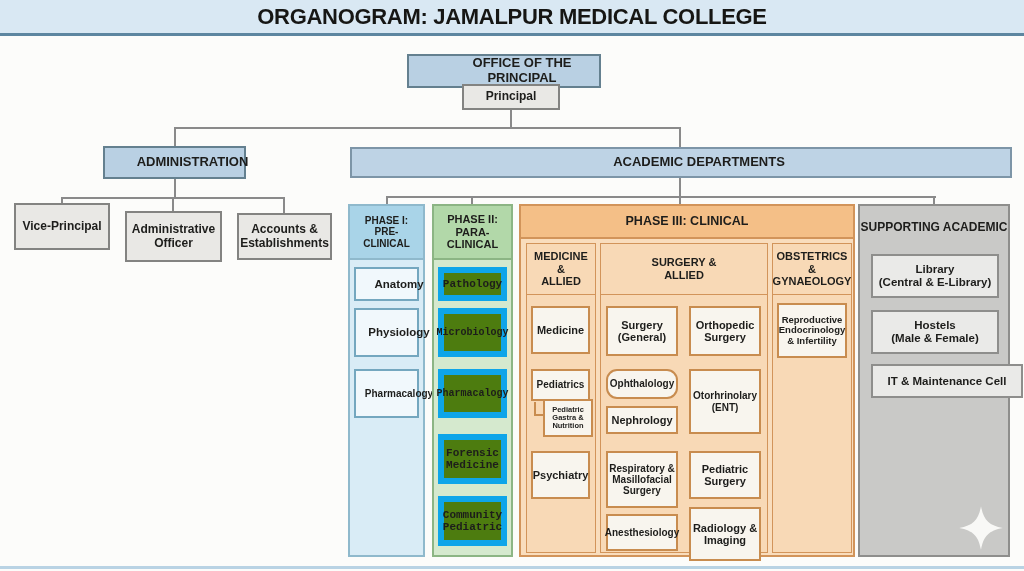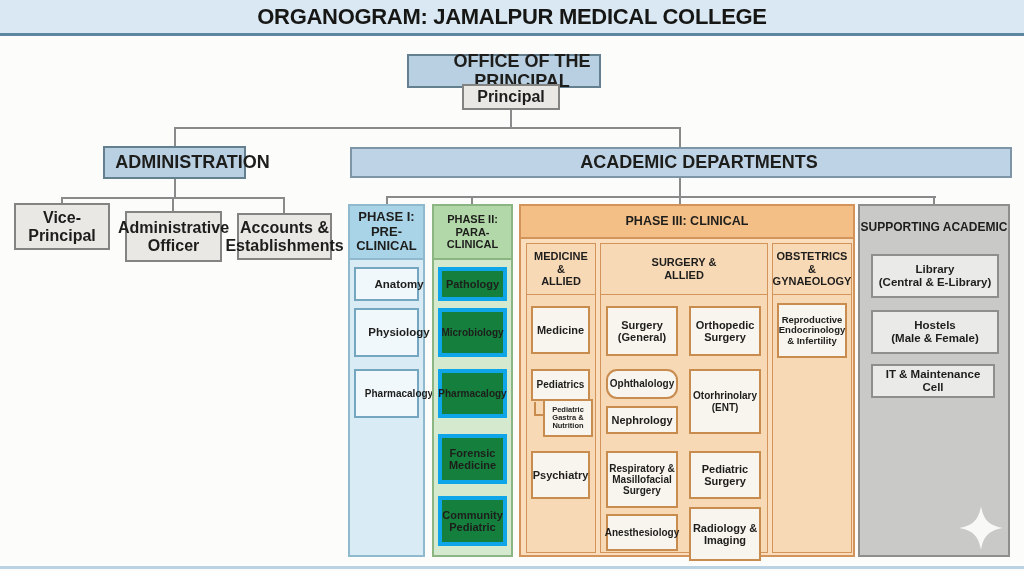--- a/index.html
+++ b/index.html
@@ -3,41 +3,41 @@
 <meta charset="utf-8">
 <style>
   html,body{margin:0;padding:0;background:#fff;}
   .canvas{position:relative;width:1024px;height:571px;background:#fcfcfa;
           font-family:"Liberation Sans",sans-serif;color:#1d1d1b;overflow:hidden;}
   .abs{position:absolute;}
   .line{position:absolute;background:#8a8a8a;}
   .oline{position:absolute;background:#c88c4f;}
   .box{position:absolute;display:flex;align-items:center;justify-content:center;
        text-align:center;font-weight:bold;white-space:pre-line;box-sizing:border-box;line-height:1.12;}
-  .blue{background:#b9d0e3;border:2px solid #64808f;font-size:18px;padding-left:36px;}
-  .grayb{background:#e9e8e5;border:2px solid #838381;font-size:16px;}
+  .blue{background:#b9d0e3;border:2px solid #64808f;font-size:13px;padding-left:36px;}
+  .grayb{background:#e9e8e5;border:2px solid #838381;font-size:12px;}
   .col{position:absolute;box-sizing:border-box;border:2px solid;}
   .col-blue{background:#d9ecf6;border-color:#8fb9cc;}
   .col-green{background:#d5e9ce;border-color:#8cb584;}
   .col-orange{background:#f9ddbd;border-color:#d2945a;}
   .col-gray{background:#c9c9c7;border-color:#8e8e8c;}
   .hdr{display:flex;align-items:center;justify-content:center;text-align:center;
        font-weight:bold;white-space:pre-line;box-sizing:border-box;line-height:1.15;}
-  .hdr-blue{height:54px;background:#a9d4e8;border-bottom:2px solid #8fb9cc;font-size:13px;}
+  .hdr-blue{height:54px;background:#a9d4e8;border-bottom:2px solid #8fb9cc;font-size:10px;}
   .hdr-green{height:54px;background:#b2d8a9;border-bottom:2px solid #8cb584;font-size:11px;}
   .hdr-orange{height:33px;background:#f4bf87;border-bottom:2px solid #d2945a;font-size:12.5px;}
   .hdr-gray{height:40px;font-size:12px;padding-top:4px;}
   .panel{position:absolute;background:#f8d9b6;border:1.5px solid #d2945a;box-sizing:border-box;}
   .phdr{position:absolute;top:0;left:0;right:0;height:50px;display:flex;align-items:center;
         justify-content:center;font-weight:bold;text-align:center;white-space:pre-line;
         font-size:11px;line-height:1.15;border-bottom:1.5px solid #d2945a;}
   .item{position:absolute;display:flex;align-items:center;justify-content:center;text-align:center;
         font-weight:bold;white-space:pre-line;box-sizing:border-box;line-height:1.12;padding:1px;}
   .item-blue{background:#f1f8fc;border:2px solid #74a7bf;font-size:11.5px;padding-left:26px;}
-  .item-green{background:#15803d;border:4px solid #0ea5e9;font-size:11px;}
+  .item-green{background:#4d7c0f;border:6px solid #0ea5e9;font-size:11px;font-family:Liberation Mono, monospace;}
   .item-orange{background:#f8f5ee;border:2px solid #c88c4f;font-size:11px;}
   .item-gray{background:#eaeae8;border:2px solid #8e8e8c;font-size:11.5px;}
   .fs10{font-size:10px;}
   .fs95{font-size:9.5px;}
   .title-band{position:absolute;top:0;left:0;width:1024px;height:33px;background:#d9e8f3;
               display:flex;align-items:center;justify-content:center;}
   .title-band h1{margin:0;font-size:22px;letter-spacing:-0.3px;color:#161614;}
   .underline{position:absolute;top:33px;left:0;width:1024px;height:3px;background:#5d86a0;}
   .bottom-bar{position:absolute;top:566px;left:0;width:1024px;height:3px;background:#b9d3e4;}
   .subbox{font-size:7.5px;line-height:1.1;}
@@ -149,20 +149,20 @@
 &amp; Infertility</div>
     </div>
   </div>
 
   <div class="col col-gray" style="left:858px;top:204px;width:152px;height:353px;">
     <div class="hdr hdr-gray">SUPPORTING ACADEMIC</div>
     <div class="item item-gray" style="left:11px;top:48px;width:128px;height:44px;">Library
 (Central &amp; E-Library)</div>
     <div class="item item-gray" style="left:11px;top:104px;width:128px;height:44px;">Hostels
 (Male &amp; Female)</div>
-    <div class="item item-gray" style="left:11px;top:158px;width:124px;height:34px;">IT &amp; Maintenance Cell</div>
+    <div class="item item-gray" style="left:11px;top:158px;width:152px;height:34px;">IT &amp; Maintenance Cell</div>
     <svg class="abs" style="left:95px;top:296px;width:52px;height:52px;" viewBox="0 0 50 50">
       <path d="M25 4 C27.5 17.5 32.5 22.5 46 25 C32.5 27.5 27.5 32.5 25 46 C22.5 32.5 17.5 27.5 4 25 C17.5 22.5 22.5 17.5 25 4 Z" fill="#fbfbf9" opacity="0.95"></path>
     </svg>
   </div>
 
   <div class="bottom-bar"></div>
 </div>
 
 </body></html>

